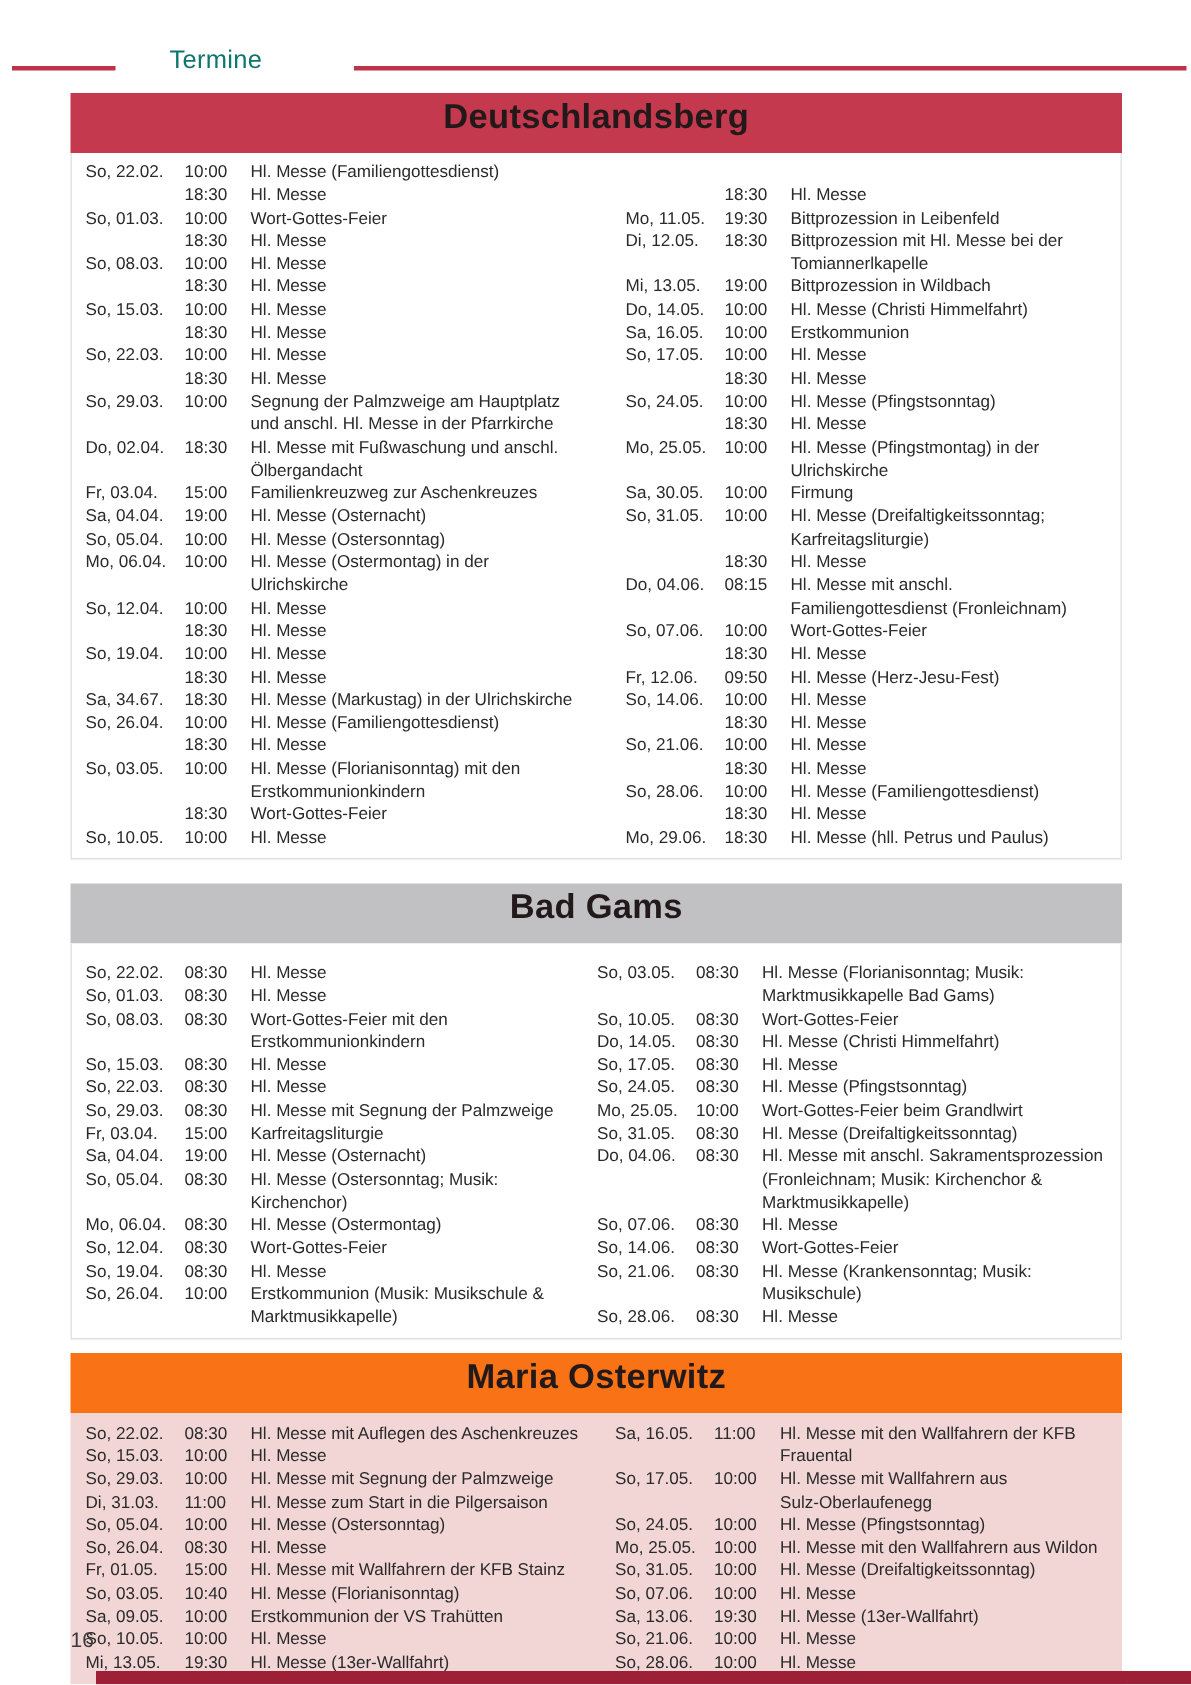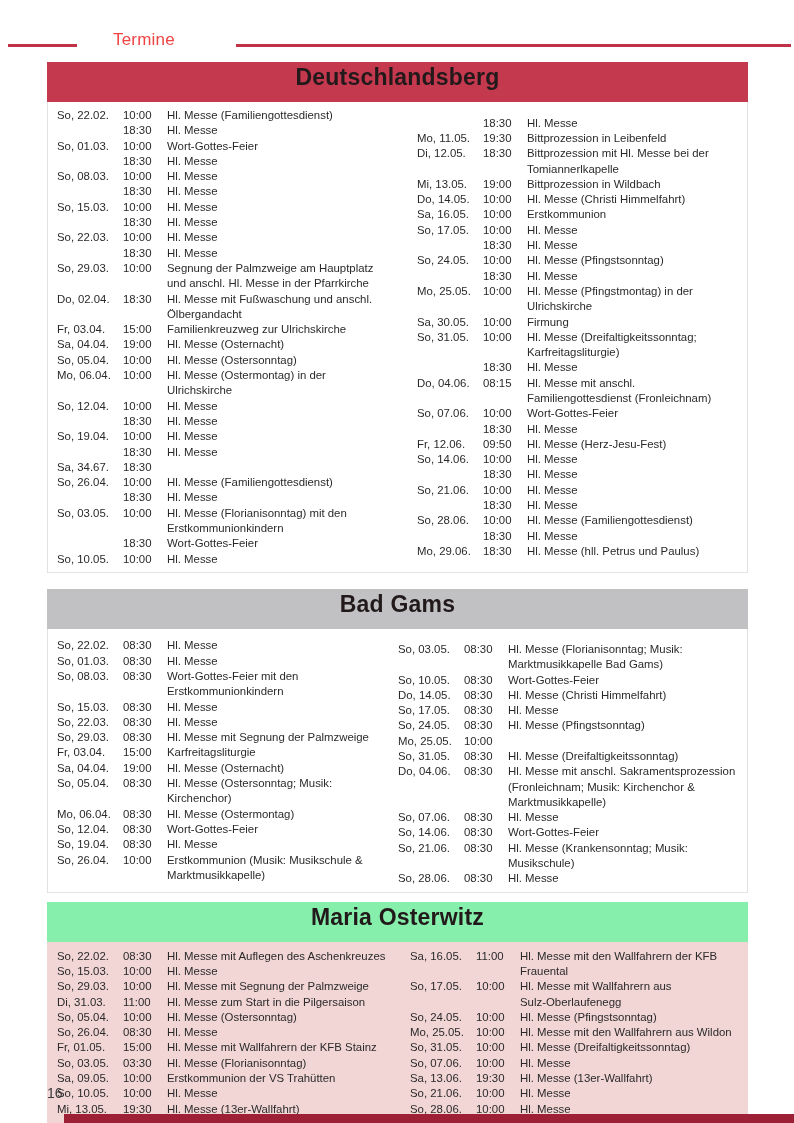--- a/index.html
+++ b/index.html
@@ -4,30 +4,30 @@
 <style>
   html,body{margin:0;padding:0;background:#fff;}
   .page{
     position:relative;width:794px;height:1123px;background:#ffffff;
     font-family:"Liberation Sans",sans-serif;color:#2a2a2a;overflow:hidden;
   }
   
   .rule{position:absolute;height:3px;background:var(--rule-red,#bf3248);}
   .rule-left{left:8px;top:44px;width:69px;}
   .rule-right{left:236px;right:3px;top:44px;}
-  .kicker{position:absolute;left:113px;top:30px;font-size:17px;color:#ef4444;letter-spacing:.2px;}
+  .kicker{position:absolute;left:113px;top:30px;font-size:17px;color:#0f766e;letter-spacing:.2px;}
   
   .sections{position:absolute;left:47px;top:62px;width:701px;}
   .section{margin-bottom:9px;}
   .sec-header{
     height:40px;line-height:30px;text-align:center;
     font-size:23px;font-weight:bold;color:#22191b;letter-spacing:.2px;
   }
   .sec-body{
-    display:flex;align-items:center;
+    display:flex;align-items:flex-end;
     padding:7px 6px 6px 10px;
   }
   .sec-body.bordered{border:1px solid #e2e2e2;border-top:none;padding:6px 5px 5px 9px;}
   .col{flex:none;}
   .col:last-child{flex:1;}
   .sec-deutschlandsberg .col:first-child{width:360px;}
   .sec-badgams        .col:first-child{width:341px;}
   .sec-badgams        .col:last-child{margin-top:7px;}
   .sec-mariaosterwitz .col:first-child{width:353px;}
   
@@ -113,21 +113,21 @@
   </div>
             <div class="entry">
     <span class="e-date">Do, 02.04.</span>
     <span class="e-time">18:30</span>
     <span class="e-text">Hl. Messe mit Fußwaschung und anschl.
 Ölbergandacht</span>
   </div>
             <div class="entry">
     <span class="e-date">Fr, 03.04.</span>
     <span class="e-time">15:00</span>
-    <span class="e-text">Familienkreuzweg zur Ulrichskirche</span>
+    <span class="e-text">Familienkreuzweg zur Aschenkreuzes</span>
   </div>
             <div class="entry">
     <span class="e-date">Sa, 04.04.</span>
     <span class="e-time">19:00</span>
     <span class="e-text">Hl. Messe (Osternacht)</span>
   </div>
             <div class="entry">
     <span class="e-date">So, 05.04.</span>
     <span class="e-time">10:00</span>
     <span class="e-text">Hl. Messe (Ostersonntag)</span>
@@ -154,20 +154,21 @@
     <span class="e-text">Hl. Messe</span>
   </div>
             <div class="entry">
     <span class="e-date"></span>
     <span class="e-time">18:30</span>
     <span class="e-text">Hl. Messe</span>
   </div>
             <div class="entry">
     <span class="e-date">Sa, 34.67.</span>
     <span class="e-time">18:30</span>
+    <span class="e-text">Hl. Messe (Markustag) in der Ulrichskirche</span>
   </div>
             <div class="entry">
     <span class="e-date">So, 26.04.</span>
     <span class="e-time">10:00</span>
     <span class="e-text">Hl. Messe (Familiengottesdienst)</span>
   </div>
             <div class="entry">
     <span class="e-date"></span>
     <span class="e-time">18:30</span>
     <span class="e-text">Hl. Messe</span>
@@ -420,20 +421,21 @@
     <span class="e-text">Hl. Messe</span>
   </div>
             <div class="entry">
     <span class="e-date">So, 24.05.</span>
     <span class="e-time">08:30</span>
     <span class="e-text">Hl. Messe (Pfingstsonntag)</span>
   </div>
             <div class="entry">
     <span class="e-date">Mo, 25.05.</span>
     <span class="e-time">10:00</span>
+    <span class="e-text">Wort-Gottes-Feier beim Grandlwirt</span>
   </div>
             <div class="entry">
     <span class="e-date">So, 31.05.</span>
     <span class="e-time">08:30</span>
     <span class="e-text">Hl. Messe (Dreifaltigkeitssonntag)</span>
   </div>
             <div class="entry">
     <span class="e-date">Do, 04.06.</span>
     <span class="e-time">08:30</span>
     <span class="e-text">Hl. Messe mit anschl. Sakramentsprozession
@@ -458,21 +460,21 @@
   </div>
             <div class="entry">
     <span class="e-date">So, 28.06.</span>
     <span class="e-time">08:30</span>
     <span class="e-text">Hl. Messe</span>
   </div>
           </div>
     </div>
   </section>
       <section class="section sec-mariaosterwitz">
-    <div class="sec-header" style="background: #86efac;">
+    <div class="sec-header" style="background: #f97316;">
       <span>Maria Osterwitz</span>
     </div>
     <div class="sec-body" style="background: rgb(242, 213, 213);">
       <div class="col">
             <div class="entry">
     <span class="e-date">So, 22.02.</span>
     <span class="e-time">08:30</span>
     <span class="e-text">Hl. Messe mit Auflegen des Aschenkreuzes</span>
   </div>
             <div class="entry">
@@ -500,21 +502,21 @@
     <span class="e-time">08:30</span>
     <span class="e-text">Hl. Messe</span>
   </div>
             <div class="entry">
     <span class="e-date">Fr, 01.05.</span>
     <span class="e-time">15:00</span>
     <span class="e-text">Hl. Messe mit Wallfahrern der KFB Stainz</span>
   </div>
             <div class="entry">
     <span class="e-date">So, 03.05.</span>
-    <span class="e-time">03:30</span>
+    <span class="e-time">10:40</span>
     <span class="e-text">Hl. Messe (Florianisonntag)</span>
   </div>
             <div class="entry">
     <span class="e-date">Sa, 09.05.</span>
     <span class="e-time">10:00</span>
     <span class="e-text">Erstkommunion der VS Trahütten</span>
   </div>
             <div class="entry">
     <span class="e-date">So, 10.05.</span>
     <span class="e-time">10:00</span>

